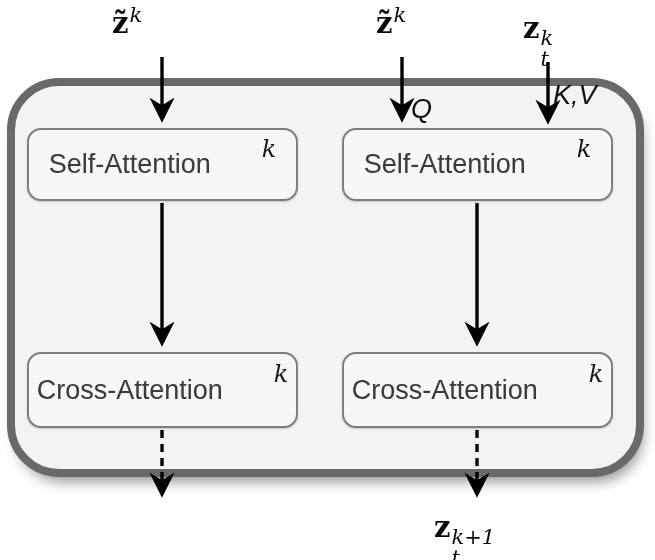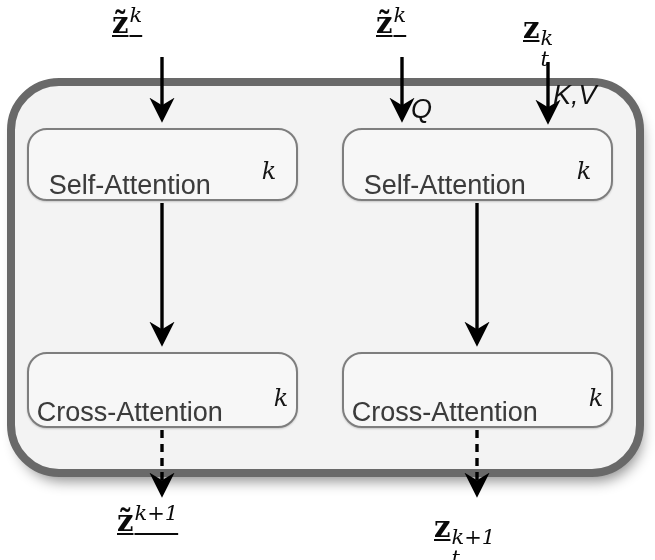--- a/index.html
+++ b/index.html
@@ -23,22 +23,22 @@
     position:absolute;left:7px;top:78px;width:637px;height:399px;
     background:var(--container_fill);
     border:8px solid var(--container_border);
     border-radius:52px;
     box-shadow:4px 10px 14px -6px rgba(0,0,0,0.45);
   }
   .box{
     position:absolute;
     background:var(--box_fill);
     border:2.5px solid var(--box_border);
-    border-radius:20px;
-    display:flex;align-items:flex-end;justify-content:center;
+    border-radius:14px;
+    display:flex;align-items:center;justify-content:center;
     box-shadow:0 1px 2px rgba(0,0,0,0.18);
     gap:48px;
   }
   .box-label{
     font-family:"Liberation Sans",sans-serif;
     font-size:27px;color:var(--box_text);line-height:1;
     text-shadow:0 0 1px rgba(0,0,0,0.12);
   }
   .box-sup{
     font-family:"DejaVu Serif",serif;font-style:italic;
@@ -46,21 +46,20 @@
     position:relative;top:-16px;margin-left:3px;
   }
   .overlay{position:absolute;left:0;top:0;pointer-events:none}
   .overlay line{stroke:var(--arrow);stroke-width:3.4px}
   .overlay .dashed{stroke-dasharray:8 6}
   .overlay marker path{fill:var(--arrow)}
   .mlabel{
     position:absolute;line-height:1;color:var(--math_text);
     font-family:"DejaVu Serif",serif;font-weight:bold;font-size:29px;
     white-space:nowrap;
-    text-decoration:underline;
   }
   .msup,.msub{
     font-family:"DejaVu Serif",serif;font-style:italic;font-weight:normal;
     font-size:21px;line-height:1;color:var(--math_text);
   }
   .sup-inline{position:relative;top:-11px;left:1px}
   .stack{
     display:inline-flex;flex-direction:column;align-items:flex-start;
     line-height:0.95;transform:translateY(7px);margin-left:1px;
   }
@@ -124,23 +123,20 @@
     <span class="mbase">z</span><span class="stack">
         <span class="msup">k</span>
         <span class="msub">t</span>
       </span>
   </div>
 
   <div class="annot" style="left:411px;top:96px">Q</div>
 
   <div class="annot" style="left:553px;top:82px">K,V</div>
 
-  <div class="mlabel" style="left:117px;top:507px">
-    <span class="mbase">z̃</span><span class="msup sup-inline">k+1</span>
-  </div>
 
   <div class="mlabel" style="left:434px;top:513px">
     <span class="mbase">z</span><span class="stack">
         <span class="msup">k+1</span>
         <span class="msub">t</span>
       </span>
   </div>
 
 </div>
 

